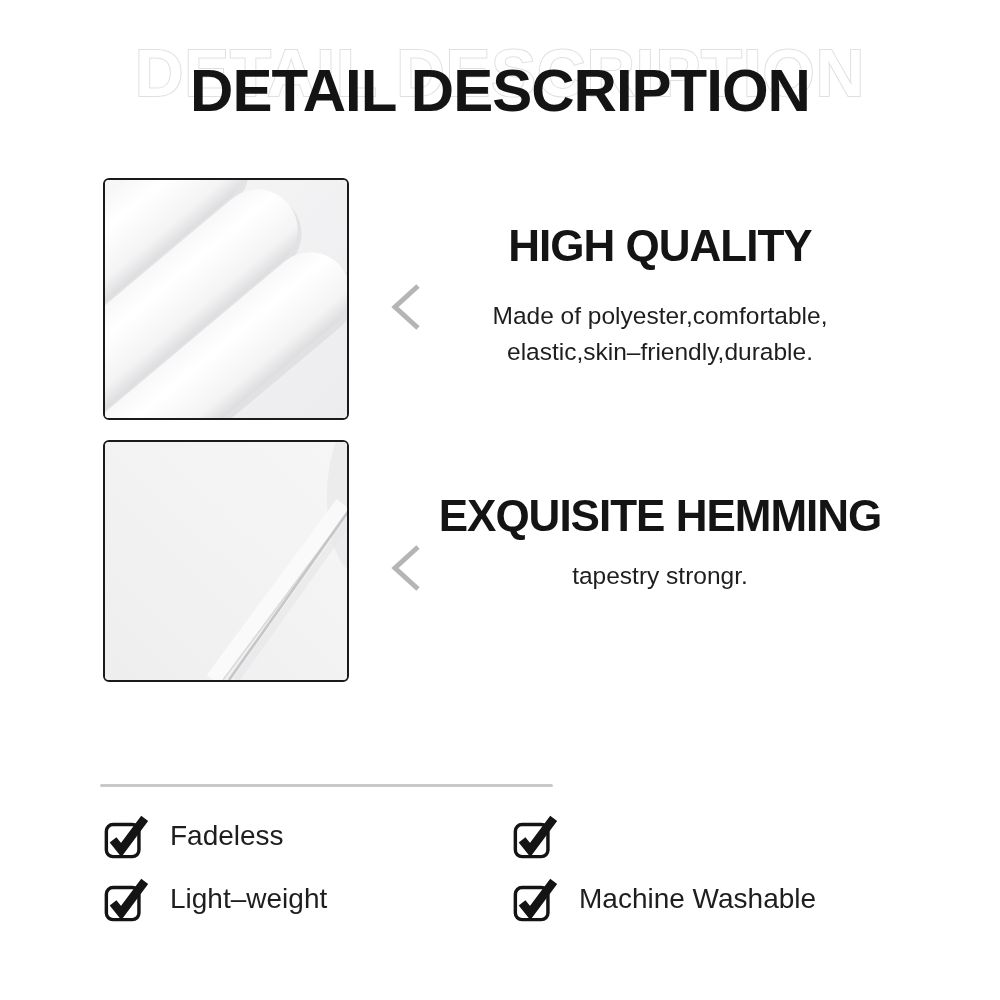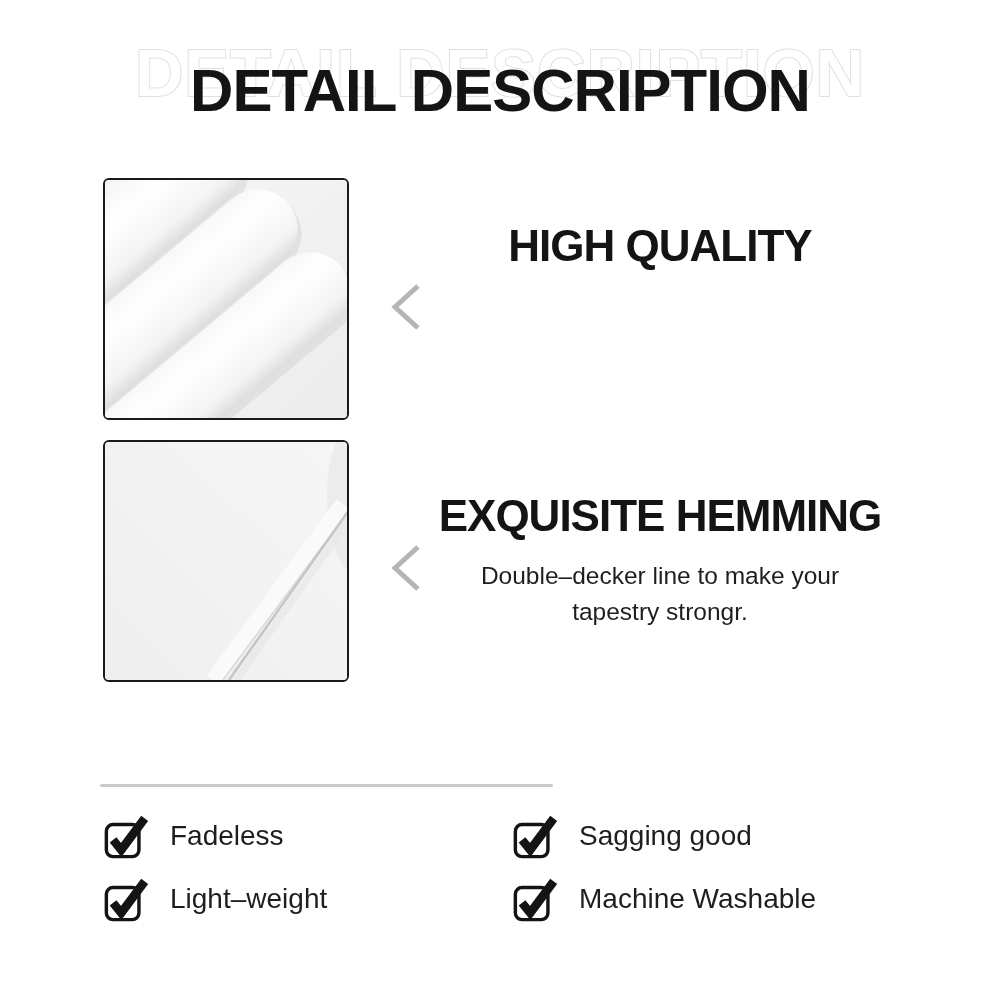--- a/index.html
+++ b/index.html
@@ -181,20 +181,24 @@
         <rect x="-160" y="46" width="390" height="80" rx="40" fill="url(#fold)"></rect>
         <rect x="-160" y="134" width="390" height="80" rx="40" fill="#dcdcde" opacity="0.7"></rect>
         <rect x="-160" y="128" width="390" height="80" rx="40" fill="url(#fold)"></rect>
       </g>
     </svg>
   </div>
   <svg class="chevron" id="chevron-1" viewBox="0 0 36 52">
     <path d="M31 5 L8 26 L31 47"></path>
   </svg>
   <div class="feature-heading" id="heading-1">HIGH QUALITY</div>
+  <div class="feature-body" id="body-1">
+    <div>Made of polyester,comfortable,</div>
+    <div>elastic,skin–friendly,durable.</div>
+  </div>
 
   <div class="img-box" id="img-box-2">
     <svg width="242" height="238" viewBox="0 0 242 238">
       <defs>
         <linearGradient id="bg2" x1="1" y1="0" x2="0" y2="1">
           <stop offset="0" stop-color="#f6f6f7"></stop>
           <stop offset="0.55" stop-color="#f2f2f3"></stop>
           <stop offset="1" stop-color="#eeeeef"></stop>
         </linearGradient>
       </defs>
@@ -204,21 +208,20 @@
       <path d="M118 238 L243 70" stroke="#dadadc" stroke-width="1.6" fill="none"></path>
       <path d="M124 238 L247 64" stroke="#c6c6c8" stroke-width="2.6" fill="none"></path>
       <path d="M131 238 L250 70" stroke="#e9e9ea" stroke-width="7" fill="none" opacity="0.8"></path>
     </svg>
   </div>
   <svg class="chevron" id="chevron-2" viewBox="0 0 36 52">
     <path d="M31 5 L8 26 L31 47"></path>
   </svg>
   <div class="feature-heading" id="heading-2">EXQUISITE HEMMING</div>
   <div class="feature-body" id="body-2">
-    <div>Double–decker line to make your</div>
     <div>tapestry strongr.</div>
   </div>
 
   <div class="fabric-underline"></div>
 
   <div class="check-item" id="check-item-0">
     <svg class="checkbox-icon" viewBox="0 0 48 48">
       <rect x="3.5" y="11" width="34" height="33.5" rx="7"></rect>
       <path d="M10.5 27 L19 37.5 L43.5 4.5"></path>
     </svg>
@@ -231,21 +234,20 @@
       <path d="M10.5 27 L19 37.5 L43.5 4.5"></path>
     </svg>
     <span class="check-label">Light–weight</span>
   </div>
 
   <div class="check-item" id="check-item-2">
     <svg class="checkbox-icon" viewBox="0 0 48 48">
       <rect x="3.5" y="11" width="34" height="33.5" rx="7"></rect>
       <path d="M10.5 27 L19 37.5 L43.5 4.5"></path>
     </svg>
-    <span class="check-label">Sagging good</span>
   </div>
 
   <div class="check-item" id="check-item-3">
     <svg class="checkbox-icon" viewBox="0 0 48 48">
       <rect x="3.5" y="11" width="34" height="33.5" rx="7"></rect>
       <path d="M10.5 27 L19 37.5 L43.5 4.5"></path>
     </svg>
     <span class="check-label">Machine Washable</span>
   </div>
 

